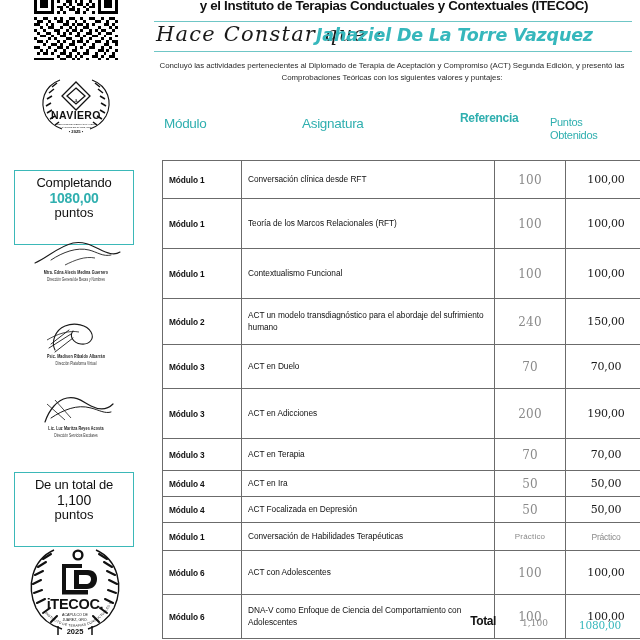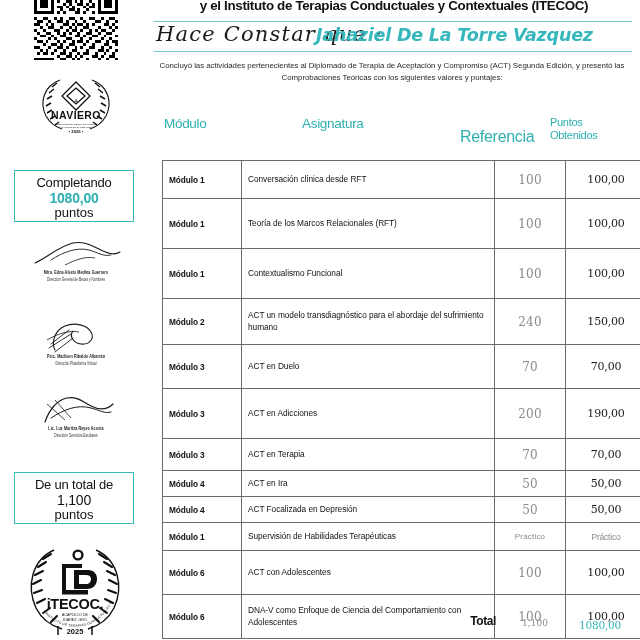--- a/index.html
+++ b/index.html
@@ -19,21 +19,21 @@
   .qr-wrap{position:absolute;left:34px;top:-6px;width:84px;height:66px;overflow:hidden;}
   .qr{width:84px;height:84px;display:block;}
 
   .naviero-seal{position:absolute;left:30px;top:72px;width:92px;height:62px;}
   .naviero-seal svg{width:92px;height:62px;display:block;}
 
   .points-box{
     position:absolute;left:14px;width:120px;
     border:1.6px solid #3BB8B8;background:#ffffff;
     text-align:center;box-sizing:border-box;
-    padding:5px 2px 0;
+    padding:5px 2px 23px;
     line-height:1.12;
   }
   #completando-box{top:170px;}
   #total-box{top:472px;}
   .pb-label{font-size:13px;color:#111;font-weight:400;letter-spacing:-.2px;}
   .pb-value{font-size:14px;font-weight:700;letter-spacing:-.2px;}
   .pb-value.teal{color:#2FAFAF;}
   .pb-value.dark{color:#111;font-weight:400;}
   .pb-unit{font-size:13px;color:#111;}
 
@@ -77,21 +77,21 @@
   #statement{
     position:absolute;left:4px;top:60px;width:472px;text-align:center;
     font-size:7.9px;color:#2a2a2a;line-height:1.55;letter-spacing:-.05px;
   }
 
   
   #col-heads{position:absolute;left:0;top:110px;width:488px;height:44px;color:#2FAFAF;}
   .ch{position:absolute;font-size:13.5px;font-weight:400;letter-spacing:-.3px;text-align:left;}
   #ch-modulo{left:12px;top:6px;width:86px;}
   #ch-asignatura{left:150px;top:6px;width:150px;}
-  #ch-referencia{left:308px;top:18px;width:86px;font-size:16px;}
+  #ch-referencia{left:308px;top:1px;width:86px;font-size:12px;font-weight:bold;}
   #ch-puntos{left:398px;top:6px;width:80px;font-size:11px;line-height:1.18;}
 
   
   #grades-table{
     position:absolute;left:10px;top:160px;width:452px;
     border-collapse:collapse;table-layout:fixed;
   }
   #grades-table td{
     border:1px solid #6b6b6b;
     padding:0 6px;
@@ -525,21 +525,21 @@
             <td class="c-pts">50,00</td>
           </tr>
           <tr style="height: 26px;">
             <td class="c-mod">Módulo 4</td>
             <td class="c-asig">ACT Focalizada en Depresión</td>
             <td class="c-ref">50</td>
             <td class="c-pts">50,00</td>
           </tr>
           <tr style="height: 28px;">
             <td class="c-mod">Módulo 1</td>
-            <td class="c-asig">Supervisión de Habilidades Terapéuticas</td>
+            <td class="c-asig">Conversación de Habilidades Terapéuticas</td>
             <td class="c-ref practico">Práctico</td>
             <td class="c-pts practico">Práctico</td>
           </tr>
           <tr style="height: 44px;">
             <td class="c-mod">Módulo 6</td>
             <td class="c-asig">ACT con Adolescentes</td>
             <td class="c-ref">100</td>
             <td class="c-pts">100,00</td>
           </tr>
           <tr style="height: 44px;">

